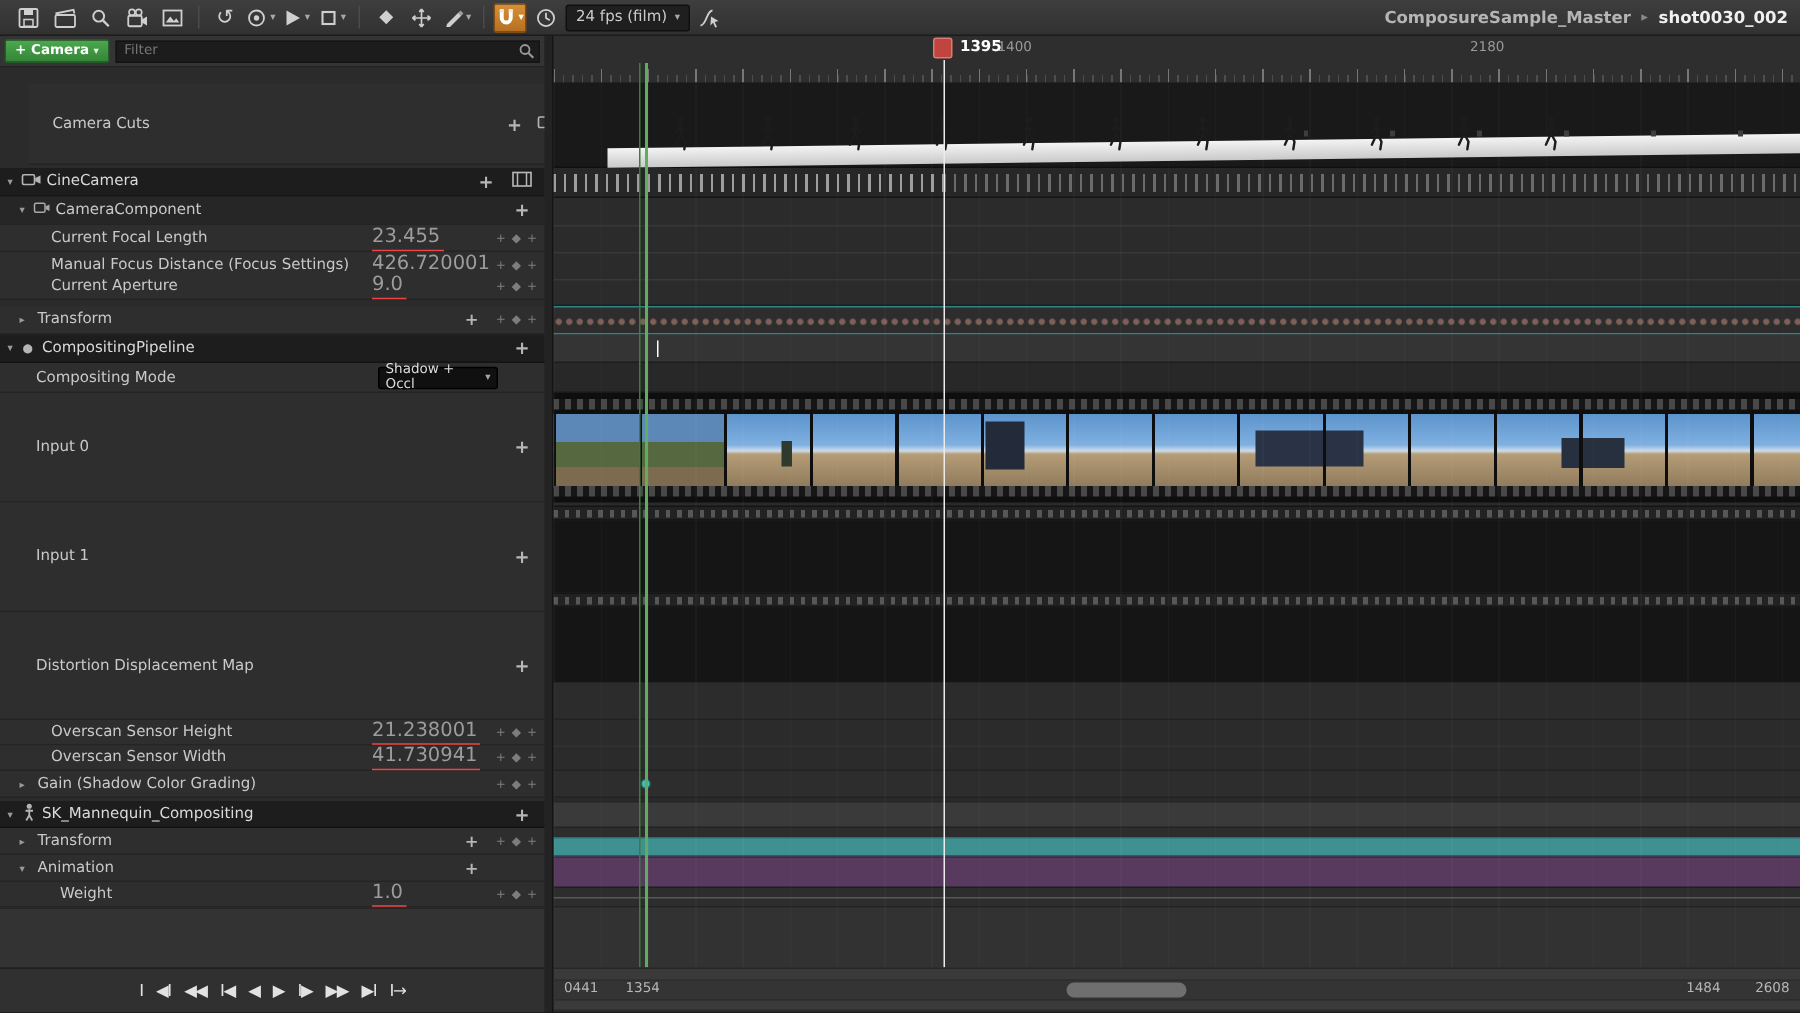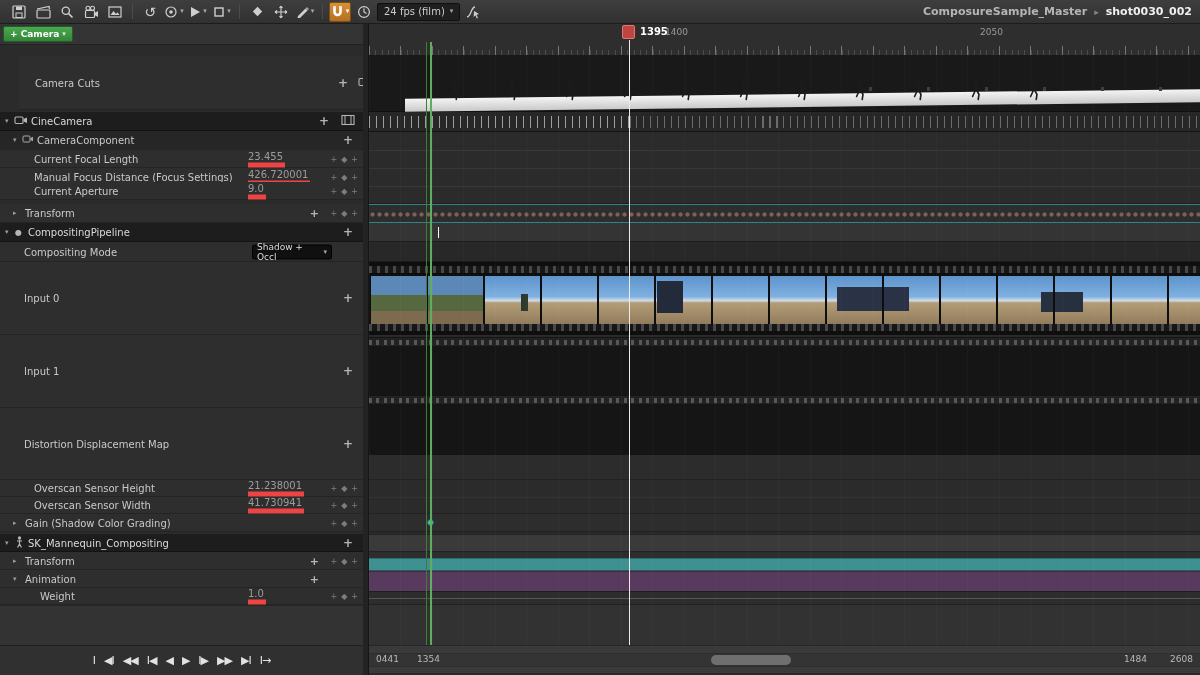--- a/index.html
+++ b/index.html
@@ -27,21 +27,21 @@
   .filter-input{width:100%;height:15px;background:#1c1c1c;border:1px solid #141414;color:#bbb;font-size:9px;padding:0 18px 0 5px;}
   .search-glyph{position:absolute;right:3px;top:1px;}
 
   .srow{position:absolute;left:0;width:363px;background:#2e2e2e;border-bottom:1px solid #242424;}
   .srow .lbl{position:absolute;color:#c9c9c9;font-size:10px;white-space:nowrap;top:50%;transform:translateY(-50%);}
   .hdr{background:#1d1d1d;border-bottom:1px solid #131313;}
   .hdr .lbl{color:#dadada;}
   .sub{background:#262626;}
   .arrow{position:absolute;color:#9a9a9a;font-size:7px;top:50%;transform:translateY(-50%);}
   .rowicon{position:absolute;top:50%;transform:translateY(-50%);}
-  .val{position:absolute;left:248px;top:50%;transform:translateY(-50%);color:#9c9c9c;border-bottom:5px solid #ef4444;padding:0 2px 1px 0;font-size:10px;}
+  .val{position:absolute;left:248px;top:50%;transform:translateY(-50%);color:#9c9c9c;border-bottom:1px solid #ef4444;padding:0 2px 1px 0;font-size:13px;}
   .keys{position:absolute;right:5px;top:50%;transform:translateY(-50%);display:flex;gap:4px;color:#7d7d7d;font-size:8px;align-items:center;}
   .rplus{position:absolute;top:50%;transform:translateY(-50%);color:#b5b5b5;font-size:12px;font-weight:bold;}
   .ddbtn{position:absolute;left:252px;top:50%;transform:translateY(-50%);width:80px;height:15px;background:#101010;border:1px solid #000;color:#ddd;font-size:9px;display:flex;align-items:center;justify-content:space-between;padding:0 4px;border-radius:2px;}
   .below-tree{position:absolute;left:0;top:581px;width:363px;height:40px;background:#333;border-top:1px solid #262626;}
   .transport{position:absolute;left:0;top:621px;width:363px;height:30px;background:#303030;border-top:1px solid #1f1f1f;display:flex;align-items:center;justify-content:center;gap:9px;color:#e2e2e2;font-size:11px;}
   .transport span{cursor:default;letter-spacing:-1px;}
 
   
   .gutter{position:absolute;left:363px;top:24px;width:5px;height:651px;background:#232323;}
   .timeline{position:absolute;left:368px;top:24px;width:832px;height:651px;background:#2a2a2a;border-left:1px solid #151515;overflow:hidden;}
@@ -218,20 +218,29 @@
     </div>
   </div>
 
   <div class="sidebar">
 
     <div class="filterbar">
       <div class="track-btn">
         <span>+ Camera</span>
         <span class="caret" style="color:#dff0df;">▾</span>
       </div>
+      <div class="filter-wrap">
+        <input class="filter-input" placeholder="Filter" style="">
+        <span class="search-glyph">
+          <svg width="12" height="12" viewBox="0 0 12 12">
+              <circle cx="5" cy="5" r="3" fill="none" stroke="#9a9a9a" stroke-width="1.2"></circle>
+              <path d="M7.3 7.3 L10.5 10.5" stroke="#9a9a9a" stroke-width="1.4"></path>
+            </svg>
+        </span>
+      </div>
     </div>
 
     <div class="srow" style="top:32px;height:54px;margin-left:19px;">
       <span class="lbl" style="left:16px;top:27px;">Camera Cuts</span>
       <span class="rplus" style="right:34px;top:27px;">+</span>
       <span class="rowicon" style="right:8px;top:27px;">
         <svg width="16" height="12" viewBox="0 0 16 12">
             <rect x="1" y="2.5" width="9" height="7" rx="1" fill="none" stroke="#b5b5b5" stroke-width="1.1"></rect>
             <path d="M10.5 5 L14 3 L14 9 L10.5 7Z" fill="#b5b5b5"></path>
           </svg>
@@ -423,21 +432,21 @@
       <span>Ⅰ→</span>
     </div>
   </div>
 
   <div class="gutter"></div>
 
   <div class="timeline">
 
     <div class="trow ruler">
       <span class="rlabel" style="left:296px;">1400</span>
-      <span class="rlabel" style="left:611px;">2050</span>
+      <span class="rlabel" style="left:611px;">2180</span>
     </div>
 
     <div class="trow camcuts">
       <div class="ground-band"></div>
       <div class="distant"></div>
       <div style="position:absolute;inset:0;">
           <span class="figure" style="left: 78px;">
     <svg width="14" height="24" viewBox="0 0 14 24">
       <circle cx="7" cy="3" r="2.2" fill="#1c1c1c"></circle>
       <path d="M7 5.2 L7 12 M7 7.5 L3.8 10.5 M7 7.5 L10.2 10.8 M7 12 L3.6 19.5 M7 12 L10 17.5 L9.2 22.5" stroke="#1c1c1c" stroke-width="1.6" fill="none" stroke-linecap="round"></path>

